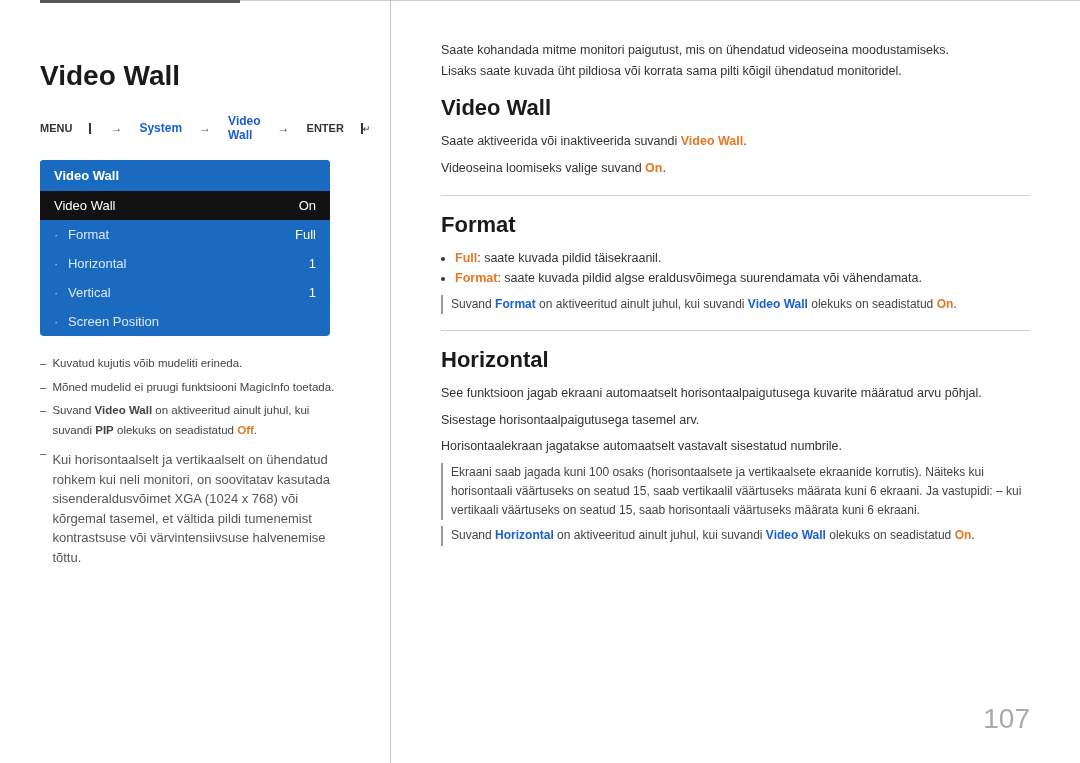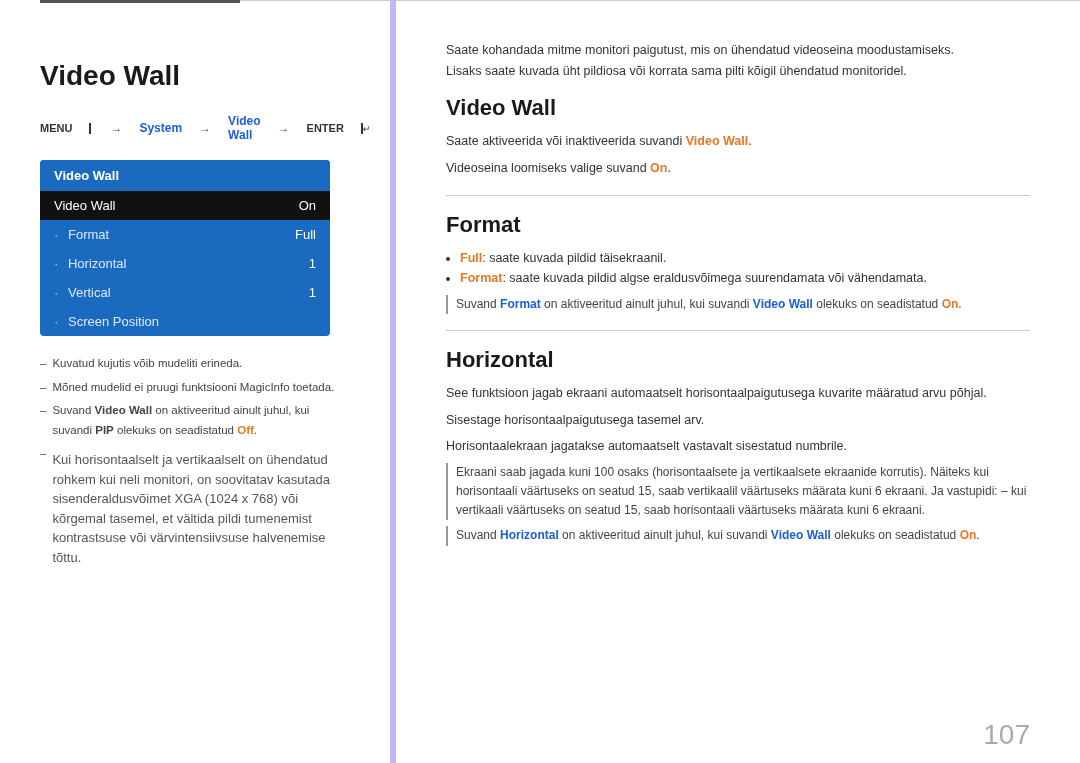--- a/index.html
+++ b/index.html
@@ -54,21 +54,21 @@
     .left-col {
       width: 390px;
       padding: 40px 40px 20px 40px;
       flex-shrink: 0;
     }
 
     
     .right-col {
       flex: 1;
       padding: 40px 50px 20px 50px;
-      border-left: 6px solid #c4b5fd;
+      border-left: 1px solid #c4b5fd;
     }
 
     
     .page-title {
       font-size: 28px;
       font-weight: bold;
       color: #1a1a1a;
       margin-bottom: 22px;
       margin-top: 20px;
     }
@@ -254,21 +254,21 @@
     .right-intro {
       font-size: 12.5px;
       color: #333;
       line-height: 1.65;
       margin-bottom: 14px;
     }
 
     
     .page-number {
       position: absolute;
-      bottom: 12px;
+      bottom: 28px;
       right: 50px;
       font-size: 28px;
       color: #aaa;
       font-weight: 300;
     }
   </style>
 </head>
 <body>
 
 <div class="top-lines">

